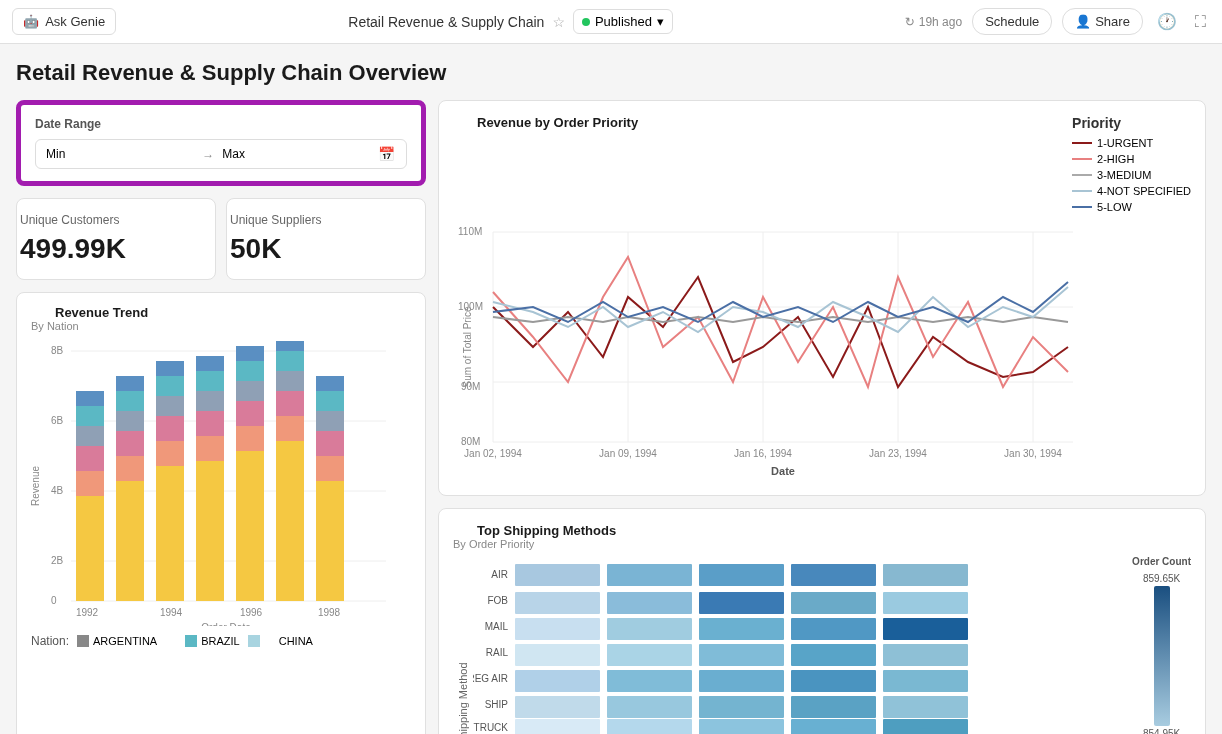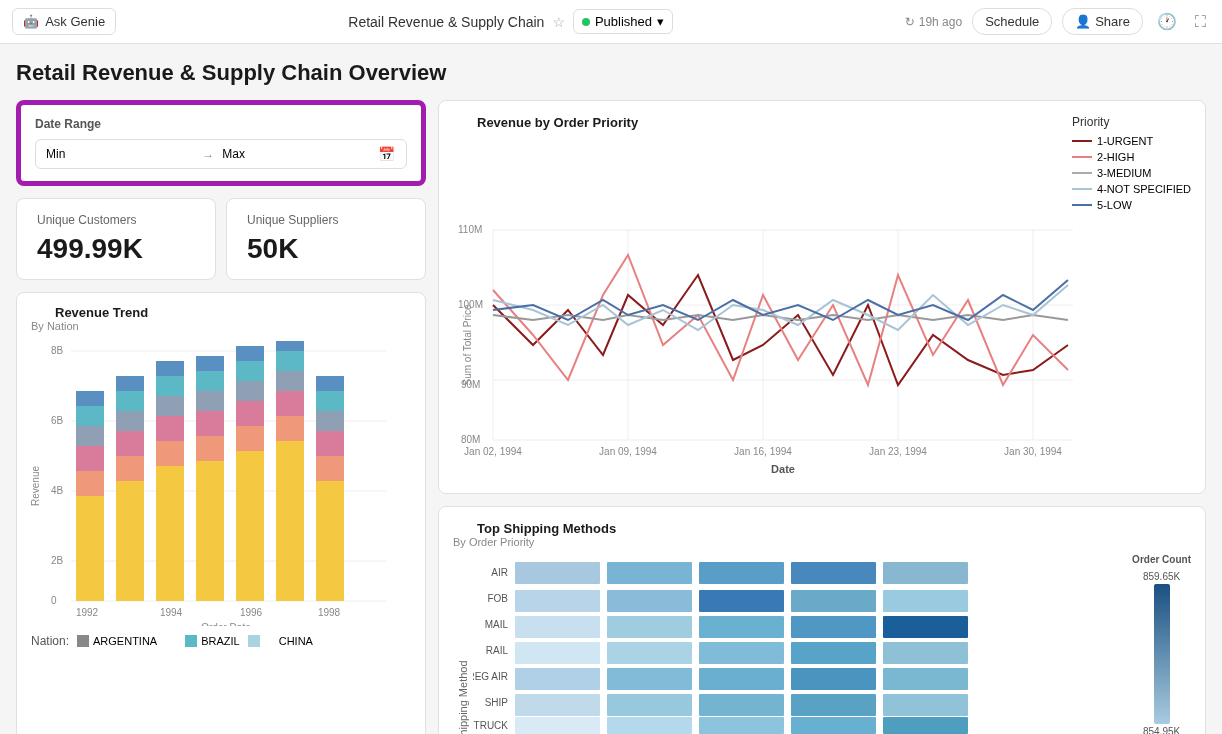--- a/index.html
+++ b/index.html
@@ -72,21 +72,21 @@
       border: 1px solid #ddd; border-radius: 6px; padding: 6px 10px;
     }
     .date-input { font-size: 12px; color: #000000; flex: 1; }
     .arrow { color: #888; font-size: 12px; }
     .cal-icon { color: #888; font-size: 14px; }
 
     
     .kpi-row { display: grid; grid-template-columns: 1fr 1fr; gap: 10px; }
     .kpi-card {
       background: #fff; border: 1px solid #e0e0e0; border-radius: 8px;
-      padding: 14px 20px;
+      padding: 14px 3px;
     }
     .kpi-label { font-size: 12px; color: #666; margin-bottom: 6px; font-weight: 500; }
     .kpi-value { font-size: 28px; font-weight: 700; color: #1a1a1a; }
 
     
     .revenue-trend-card {
       background: #fff; border: 1px solid #e0e0e0; border-radius: 8px;
       padding: 12px 14px; flex: 1;
     }
     .chart-title { font-size: 13px; font-weight: 700; color: #1a1a1a; margin-left: 24px; }
@@ -268,21 +268,21 @@
     </div>
 
     <div class="right-col">
 
       <div class="chart-card">
         <div style="display:flex;justify-content:space-between;align-items:flex-start;">
           <div>
             <div class="chart-title">Revenue by Order Priority</div>
           </div>
           <div class="legend">
-            <div style="font-size:12px;font-weight:400;color:#333;margin-bottom:2px;">Priority</div>
+            <div style="font-size:14px;font-weight:700;color:#333;margin-bottom:2px;">Priority</div>
             <div class="legend-item">
               <div class="legend-line" style="background:#8b1a1a;"></div>
               <span style="font-size:11px;">1-URGENT</span>
             </div>
             <div class="legend-item">
               <div class="legend-line" style="background:#e88080;"></div>
               <span style="font-size:11px;">2-HIGH</span>
             </div>
             <div class="legend-item">
               <div class="legend-line" style="background:#aaa;"></div>

